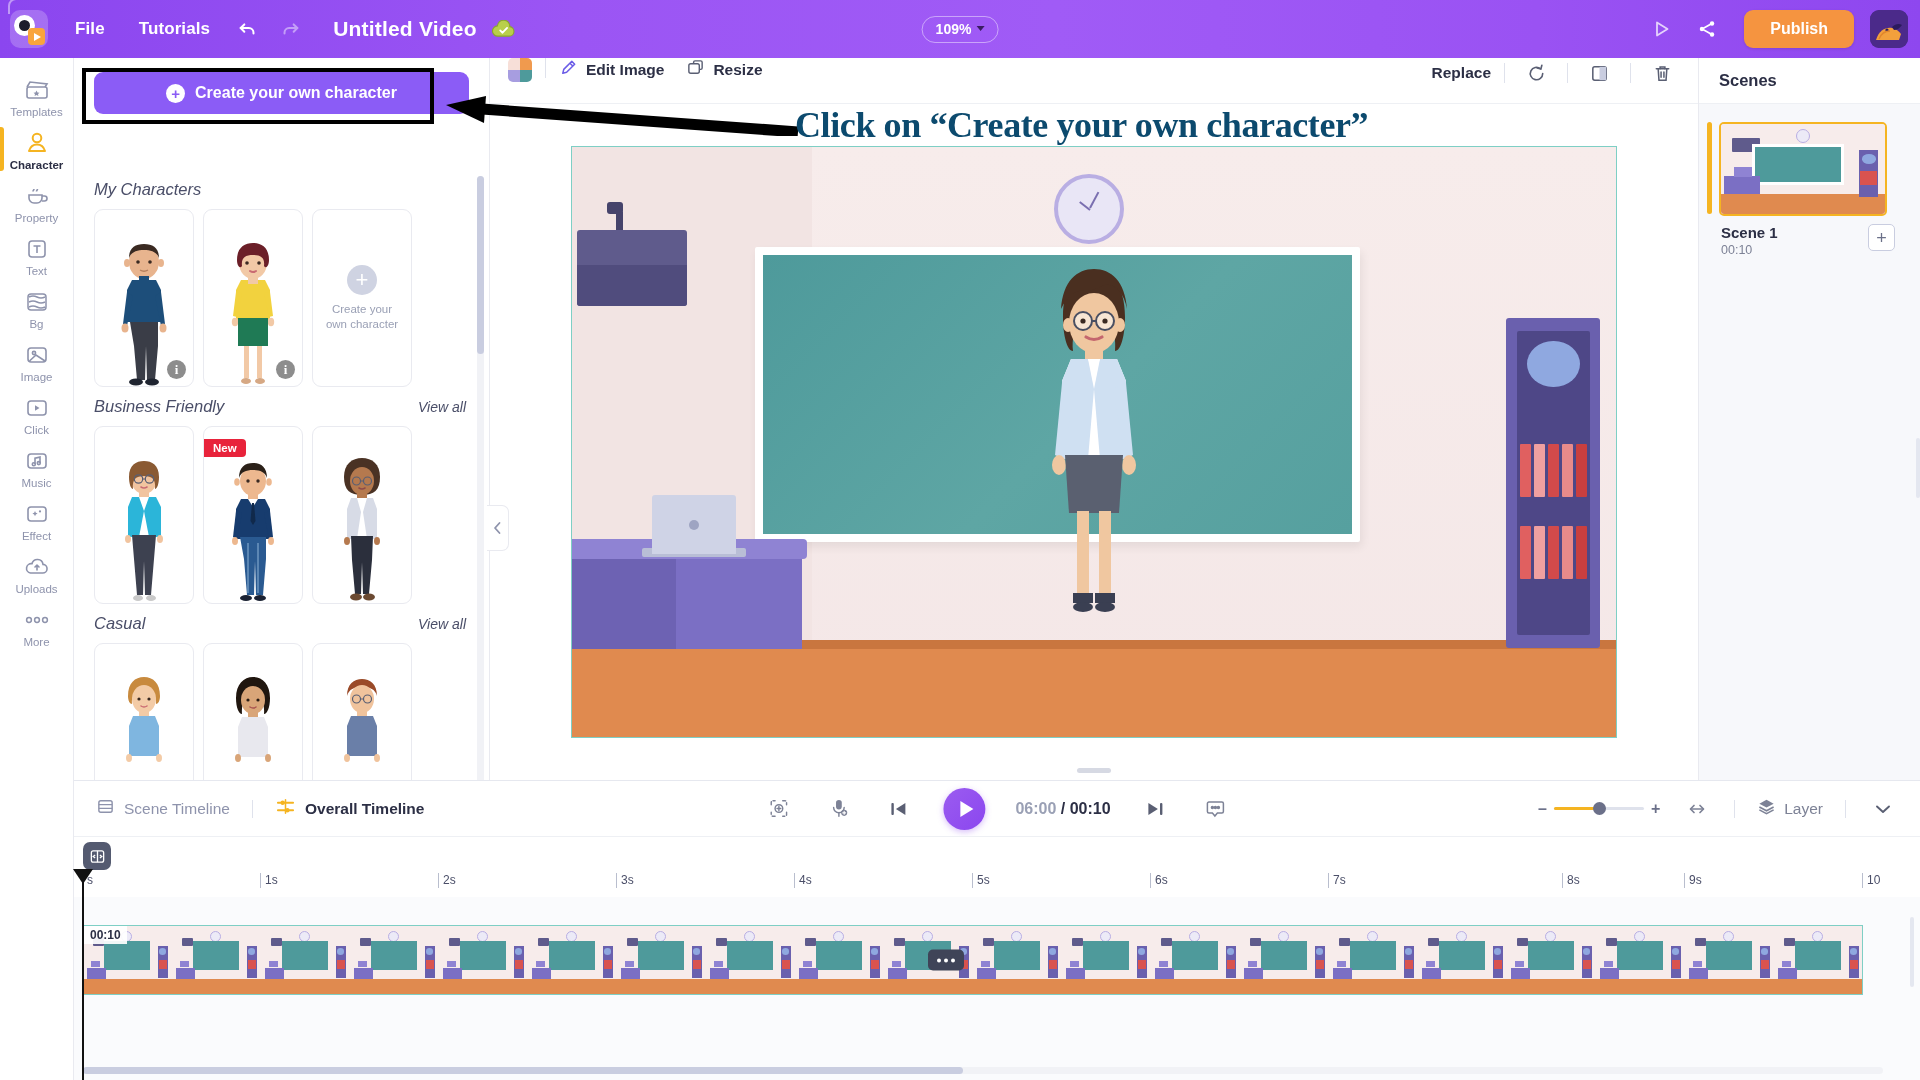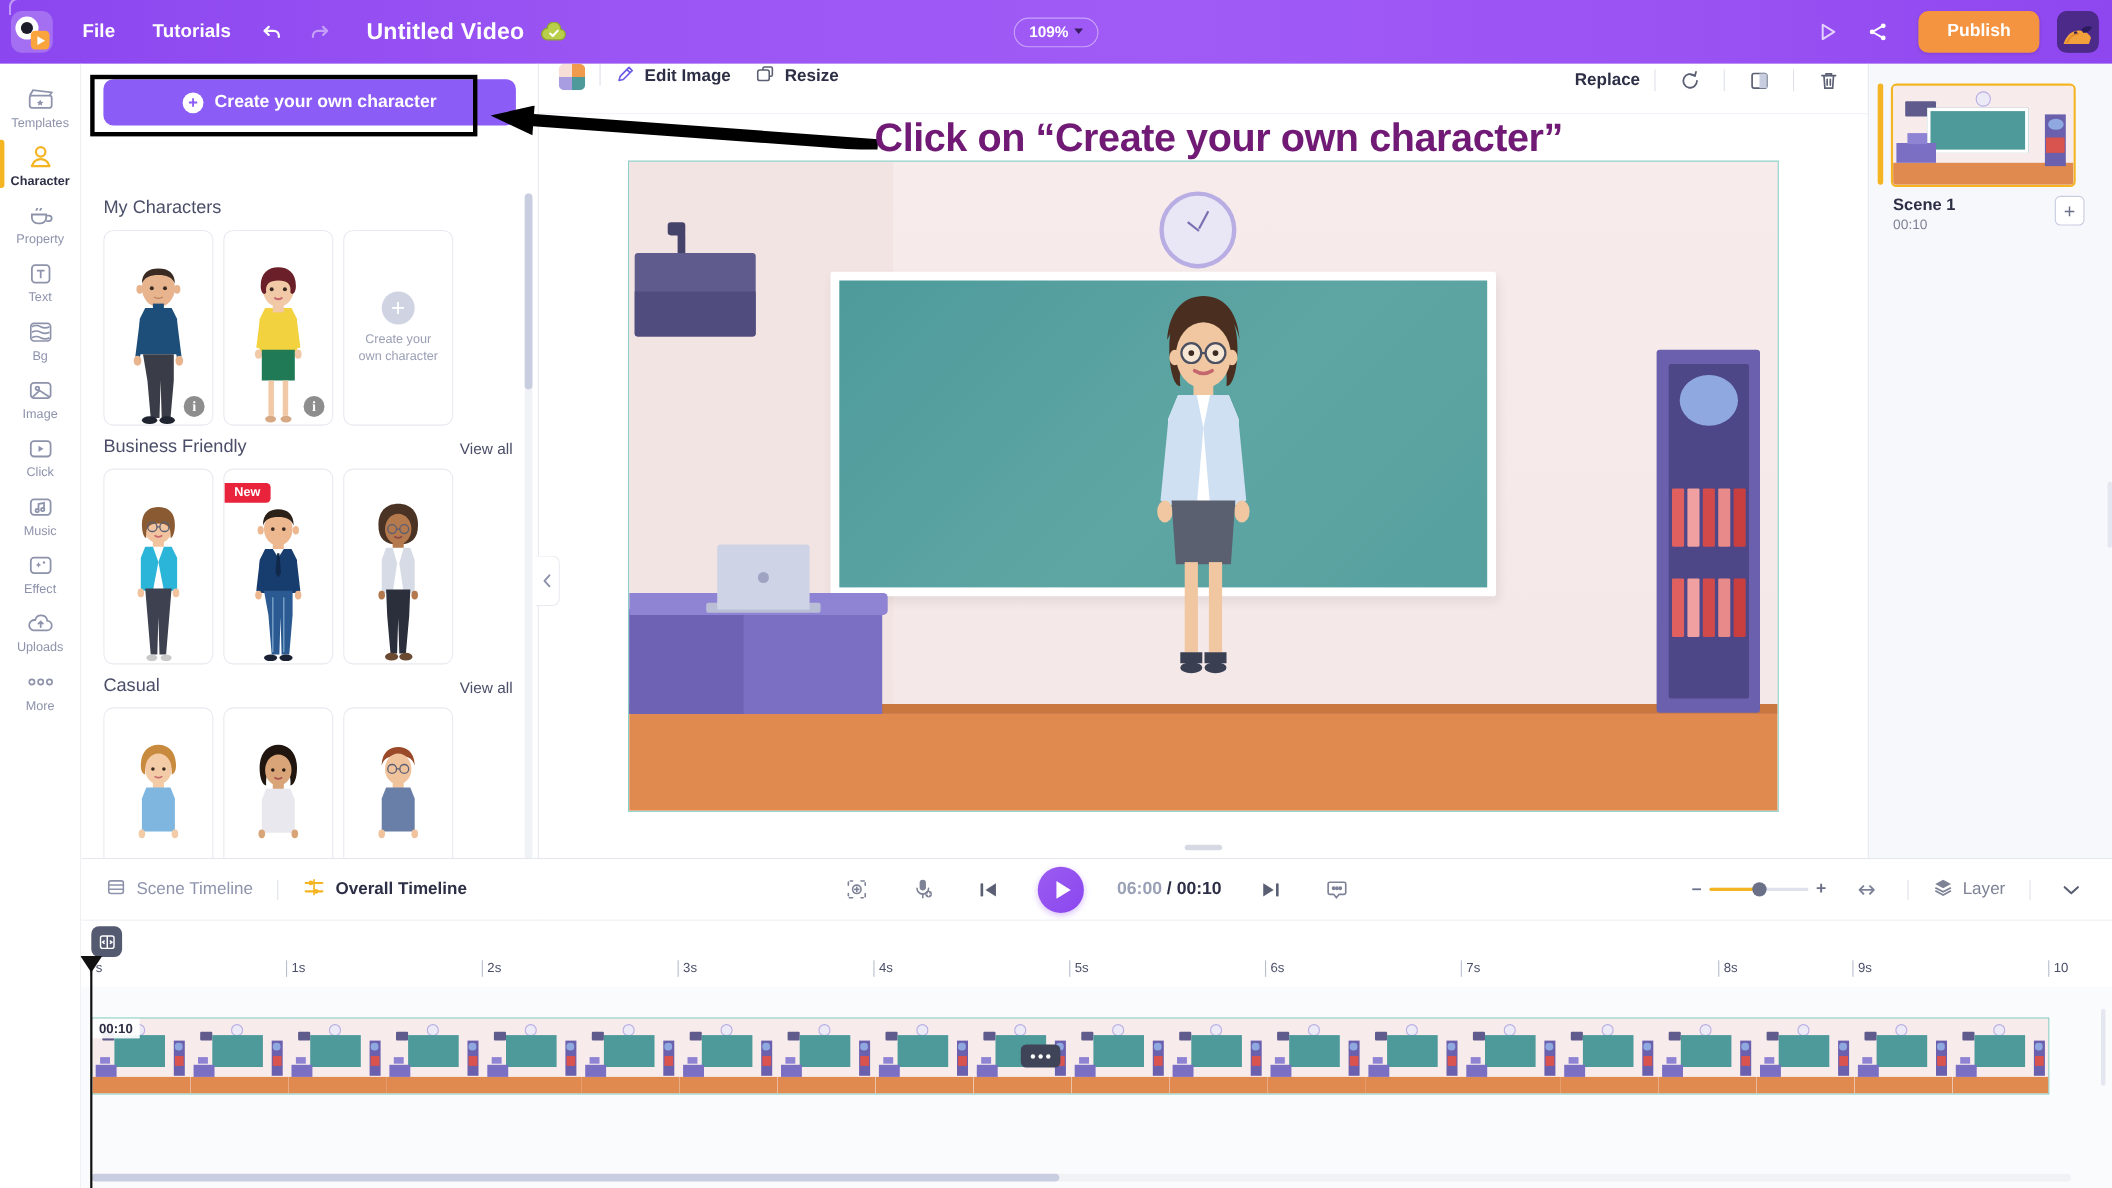--- a/index.html
+++ b/index.html
@@ -92,22 +92,23 @@
   .create-plus {
     width:19px;height:19px;border-radius:50%;background:#fff;color:#8b5cf6;
     display:flex;align-items:center;justify-content:center;font-size:15px;font-weight:700;line-height:1;
   }
   .highlight-box {
     position:absolute; left:82px; top:68px; width:352px; height:56px;
     border:4px solid #000; pointer-events:none; z-index:30;
   }
   .panel-scroll { position:absolute; top:112px; left:0; width:416px; height:660px; overflow:hidden; }
   .sec-head {
-    display:flex; align-items:flex-end; justify-content:space-between;
+    display:flex; align-items:center; justify-content:space-between;
     padding: 10px 24px 10px 20px;
+    font-style: italic;
   }
   .sec-title { font-size:16.5px; color:#4a4e68; }
   .view-all { font-size:14px; color:#4a4e68; cursor:pointer; }
   .grid { display:flex; gap:9px; padding:0 20px; }
   .card {
     width:100px; height:178px; border:1px solid #e9eaf0; border-radius:9px;
     background:#fff; position:relative; cursor:pointer; overflow:hidden;
     display:flex; align-items:flex-end; justify-content:center;
   }
   .card .info-dot {
@@ -290,23 +291,23 @@
   }
   .clip-menu i { width:4px;height:4px;border-radius:50%;background:#fff;display:block;}
   .tl-hscroll {
     position:absolute; left:9px; bottom:6px; width:880px; height:7px; background:#c9cde0; border-radius:4px; cursor:pointer;
   }
   .tl-hscroll-track { position:absolute; left:9px; bottom:6px; width:1800px; height:7px; background:#f1f2f6; border-radius:4px;}
   .tl-right-edge { position:absolute; right:6px; top:80px; width:4px; height:70px; background:#e4e7f0; border-radius:3px;}
 
   
   .anno-text {
-    position:absolute; left:795px; top:104px; font-size:36px; font-weight:800; color:#701a75;
+    position:absolute; left:795px; top:104px; font-size:36px; font-weight:800; color:#0c4a6e;
     white-space:nowrap; z-index:40; letter-spacing:-.4px;
-    font-family:Liberation Sans, sans-serif;
+    font-family:Liberation Serif, serif;
   }
   .anno-arrow { position:absolute; left:440px; top:96px; z-index:40; }
 </style>
 </head>
 <body>
 
 <div id="app">
 
   <div class="topbar">
     <div class="logo-wrap">
@@ -809,20 +810,21 @@
             <ellipse cx="44" cy="348" rx="10" ry="5" fill="#3a3f52"></ellipse>
             <ellipse cx="66" cy="348" rx="10" ry="5" fill="#3a3f52"></ellipse>
           </svg>
         </div>
       </div>
       <div class="grab-handle"></div>
     </div>
   </div>
 
   <div class="scenes">
+    <div class="scenes-head">Scenes</div>
     <div class="scene-card-wrap">
       <div class="scene-active-bar"></div>
       <div class="scene-thumb">
         <div class="cf-wall"></div>
         <div class="cf-floor"></div>
         <div class="cf-clock" style="left:46%;top:6%;width:14px;height:14px;"></div>
         <div class="cf-tv" style="left:7%;top:16%;width:17%;height:15%;"></div>
         <div class="cf-board" style="left:19%;top:22%;width:56%;height:46%;border:3px solid #fff;"></div>
         <div class="cf-desk" style="left:2%;bottom:22%;width:22%;height:20%;"></div>
         <div class="cf-desk2" style="left:8%;bottom:41%;width:11%;height:11%;"></div>

